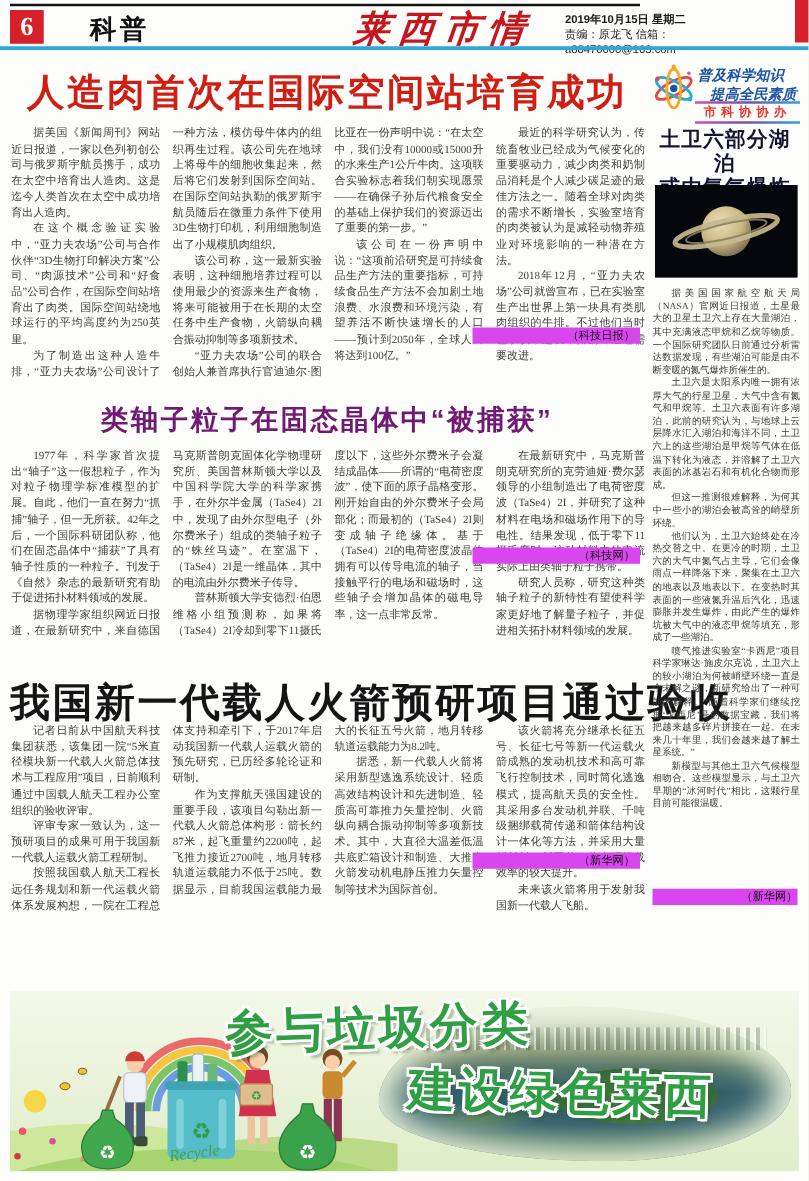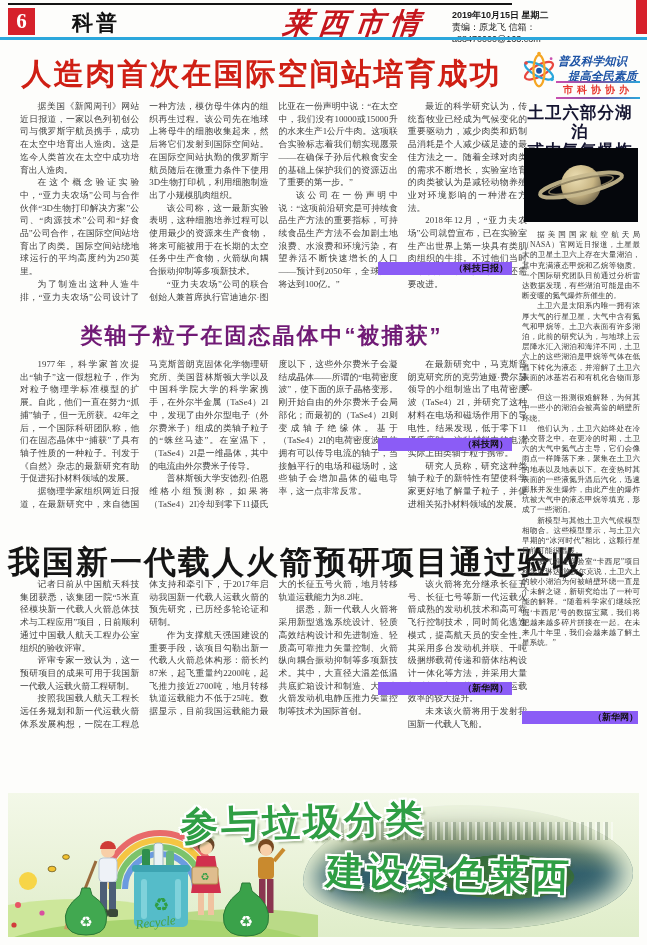--- a/index.html
+++ b/index.html
@@ -21,28 +21,28 @@
   .red-bar { position:absolute; top:0; right:0; width:11px; height:34px; background:#d6212b; }
   .blue-rule { position:absolute; top:37px; left:0; width:647px; height:3px; background:#2ba7dc; }
 
   
   .headline { position:absolute; left:8px; width:507px; text-align:center;
               font-family:"Liberation Sans",sans-serif; font-weight:bold; letter-spacing:2px; white-space:nowrap; }
   .hl-red   { top:54px;  font-size:30px; color:#cf1f14; }
   .hl-2     { top:321px; font-size:22px; color:#701a75; }
   .hl-3     { top:541px; font-size:32px; color:#151515; }
 
-  .abody { position:absolute; left:20px; width:507px; column-gap:10px; column-count:4;
+  .abody { position:absolute; left:9px; width:507px; column-gap:10px; column-count:4;
            font-size:8.8px; line-height:12.7px; text-align:justify; color:#3d3d3d; overflow:hidden; }
   .abody p { text-indent:2em; }
   .b1 { top:100px; height:212px; }
   .b2 { top:358px; height:174px; }
   .b3 { top:578px; height:202px; }
 
-  .attribution { position:absolute; font-weight:bold; font-size:9px; color:#111; background:#8b5cf6; }
+  .attribution { position:absolute; font-weight:normal; font-size:9px; color:#111; background:#d946ef; }
   #attr-1 { top:262px; left:378px; width:134px; text-align:right; padding-right:4px; }
   #attr-2 { top:438px; left:378px; width:134px; text-align:right; padding-right:4px; }
   #attr-3 { top:682px; left:378px; width:134px; text-align:right; padding-right:4px; }
   #attr-side { top:711px; left:522px; width:116px; text-align:right; }
 
   
   .side-badge { position:absolute; top:44px; left:520px; width:120px; display:flex; align-items:center; }
   .side-slogan { font-family:"Liberation Sans",sans-serif; font-weight:bold; font-style:italic;
                  color:#1d53a5; font-size:11.5px; line-height:15px; white-space:nowrap; }
   .side-slogan .l2 { padding-left:10px; }
@@ -173,22 +173,22 @@
       <ellipse cx="57" cy="37" rx="42" ry="8.5" fill="none" stroke="#c7b98e" stroke-width="4" transform="rotate(-13 57 37)" opacity="0.92"></ellipse>
       <ellipse cx="57" cy="37" rx="33" ry="6" fill="none" stroke="#8d8160" stroke-width="1.6" transform="rotate(-13 57 37)" opacity="0.9"></ellipse>
     </svg>
   </div>
 
   <div class="side-body">
       <p>据美国国家航空航天局（NASA）官网近日报道，土星最大的卫星土卫六上存在大量湖泊，其中充满液态甲烷和乙烷等物质。一个国际研究团队日前通过分析雷达数据发现，有些湖泊可能是由不断变暖的氮气爆炸所催生的。</p>
       <p>土卫六是太阳系内唯一拥有浓厚大气的行星卫星，大气中含有氮气和甲烷等。土卫六表面有许多湖泊，此前的研究认为，与地球上云层降水汇入湖泊和海洋不同，土卫六上的这些湖泊是甲烷等气体在低温下转化为液态，并溶解了土卫六表面的冰基岩石和有机化合物而形成。</p>
       <p>但这一推测很难解释，为何其中一些小的湖泊会被高耸的峭壁所环绕。</p>
       <p>他们认为，土卫六始终处在冷热交替之中。在更冷的时期，土卫六的大气中氮气占主导，它们会像雨点一样降落下来，聚集在土卫六的地表以及地表以下。在变热时其表面的一些液氮升温后汽化，迅速膨胀并发生爆炸，由此产生的爆炸坑被大气中的液态甲烷等填充，形成了一些湖泊。</p>
+      <p>喷气推进实验室“卡西尼”项目科学家琳达·施皮尔克说，土卫六上的较小湖泊为何被峭壁环绕一直是个未解之谜，新研究给出了一种可能的解释。“随着科学家们继续挖掘‘卡西尼’号的数据宝藏，我们将把越来越多碎片拼接在一起。在未来几十年里，我们会越来越了解土星系统。”</p>
       <p>新模型与其他土卫六气候模型相吻合。这些模型显示，与土卫六早期的“冰河时代”相比，这颗行星目前可能很温暖。</p>
-      <p>喷气推进实验室“卡西尼”项目科学家琳达·施皮尔克说，土卫六上的较小湖泊为何被峭壁环绕一直是个未解之谜，新研究给出了一种可能的解释。“随着科学家们继续挖掘‘卡西尼’号的数据宝藏，我们将把越来越多碎片拼接在一起。在未来几十年里，我们会越来越了解土星系统。”</p>
     </div>
   <div class="attribution" id="attr-side">（新华网）</div>
 
   <div class="banner">
     <svg class="banner-art" width="310" height="144" viewBox="0 0 310 144">
 
       <ellipse cx="70" cy="158" rx="150" ry="52" fill="#cde79b"></ellipse>
       <ellipse cx="235" cy="168" rx="160" ry="52" fill="#bada87"></ellipse>
       <ellipse cx="150" cy="178" rx="190" ry="52" fill="#a8d46f"></ellipse>
 

